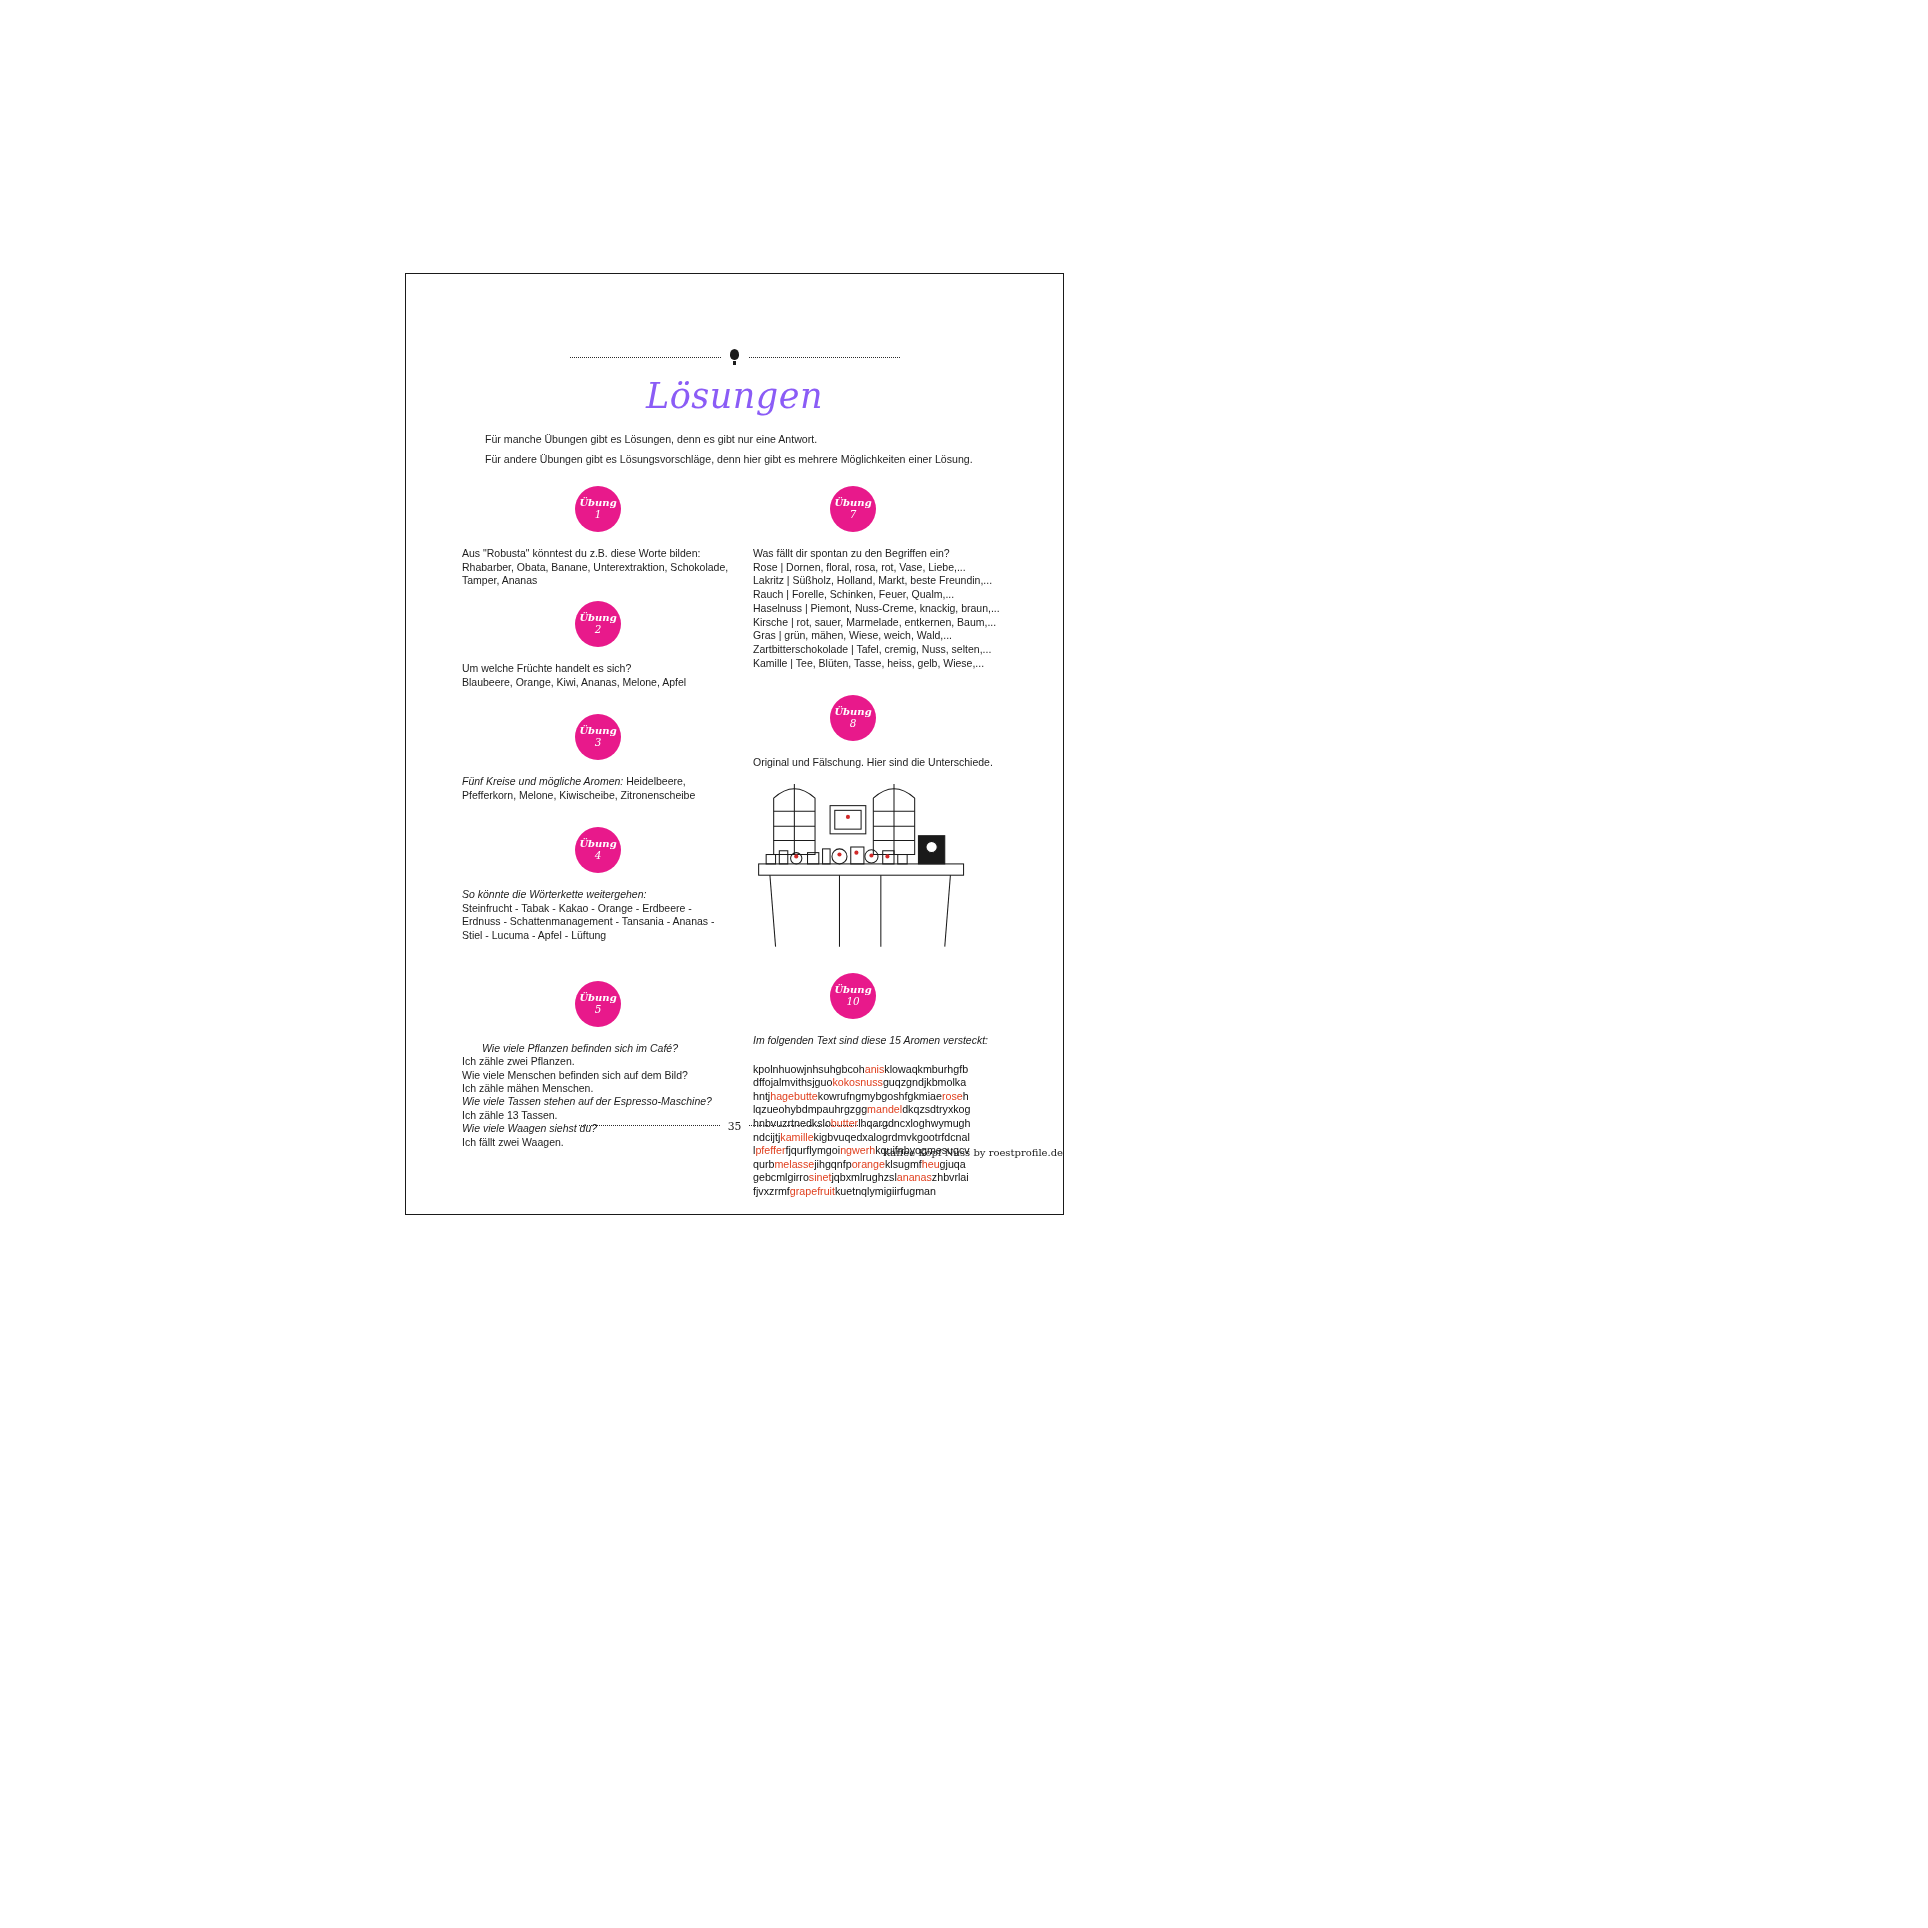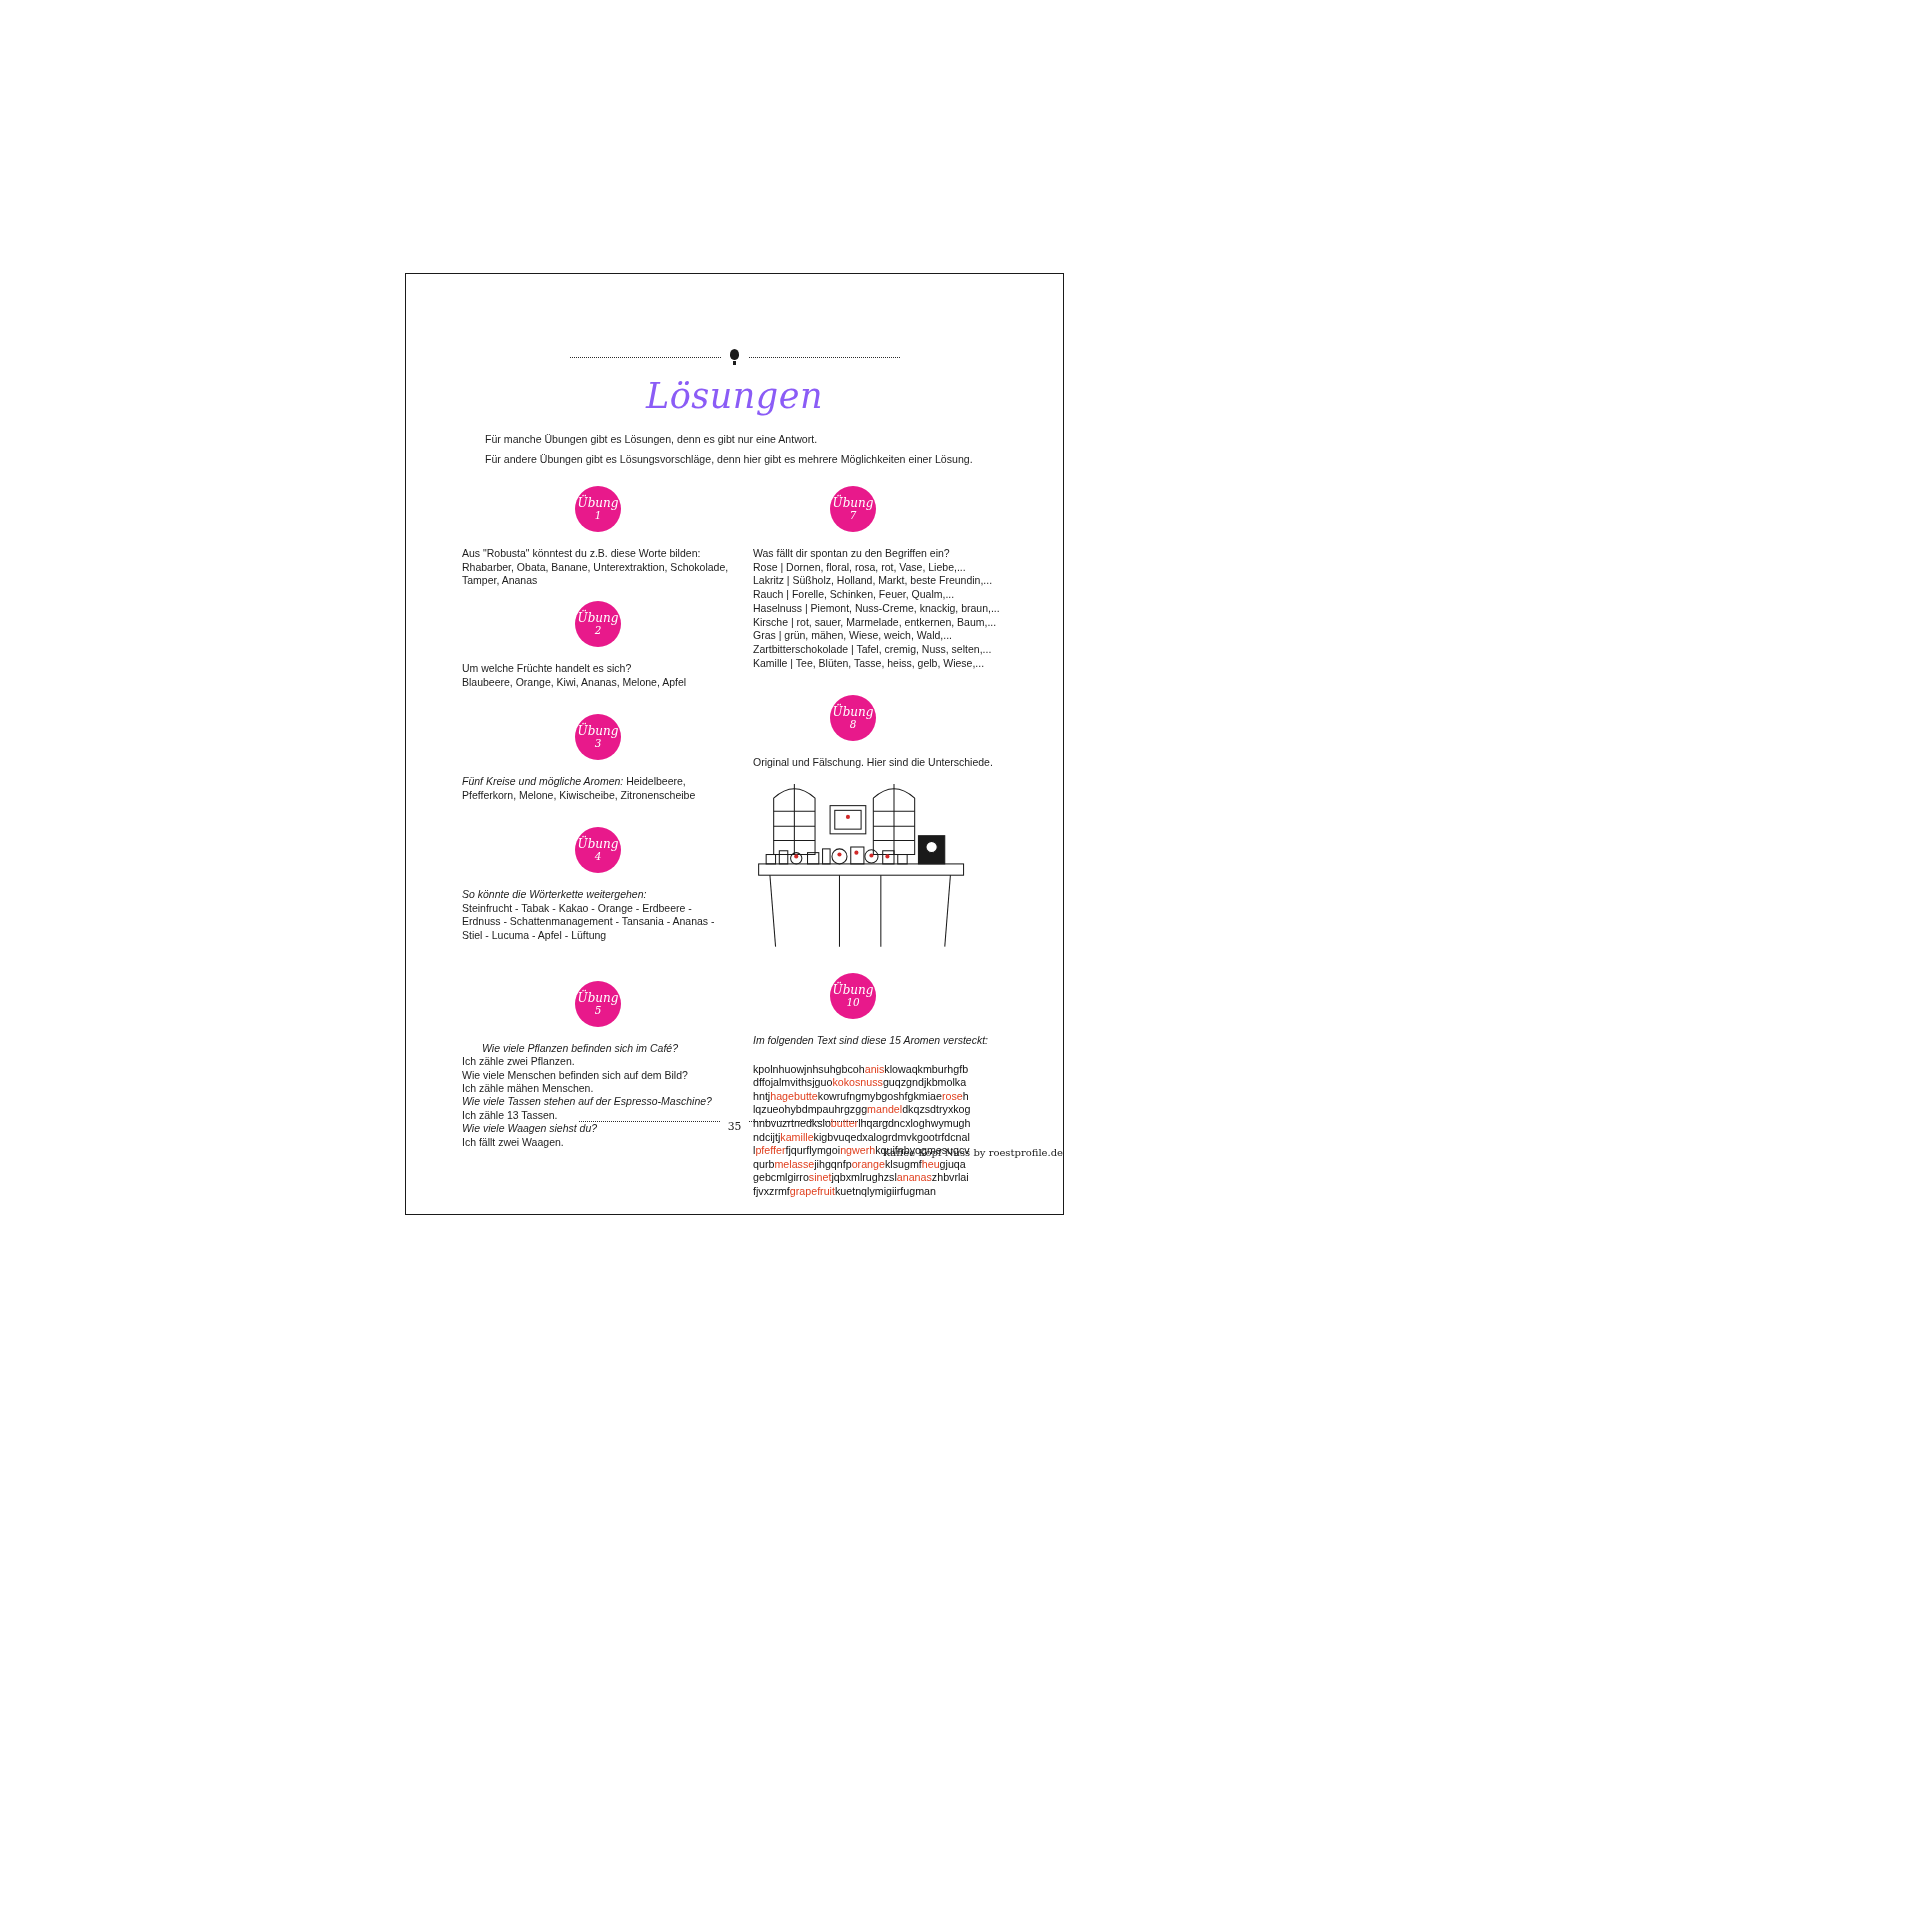--- a/index.html
+++ b/index.html
@@ -116,21 +116,21 @@
     background: #e8198b;
     color: #ffffff;
     display: flex;
     flex-direction: column;
     align-items: center;
     justify-content: center;
     font-family: "DejaVu Serif", serif;
     font-style: italic;
     line-height: 1.05;
   }
-  .badge .b-word { font-size: 12px; }
+  .badge .b-word { font-size: 10px; font-weight: bold; }
   .badge .b-num  { font-size: 10.4px; }
 
   .badge-left  { margin-left: 113px; }
   .badge-right { margin-left: 77px; }
 
   .answer {
     font-size: 10.5px;
     line-height: 13.7px;
     color: #1c1c1c;
     margin-top: 15px;
@@ -163,20 +163,21 @@
     position: relative;
   }
 
   
   .footer-rule {
     position: absolute;
     bottom: 81px;
     left: 0;
     width: 100%;
     display: flex;
+    align-items: center;
     justify-content: center;
     gap: 8px;
   }
   .footer-rule .dots { width: 141px; }
   .page-num {
     font-size: 10.8px;
     color: #1c1c1c;
     font-family: "DejaVu Serif", serif;
   }
   .colophon {

